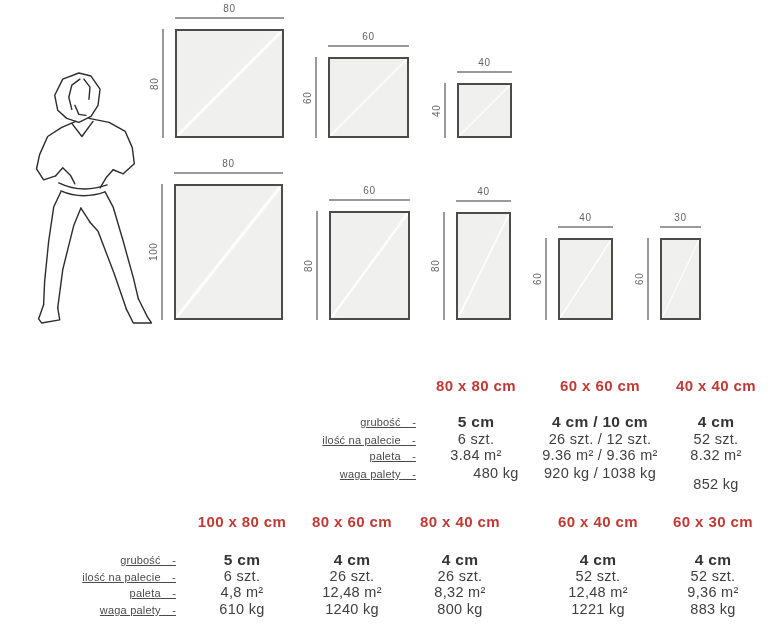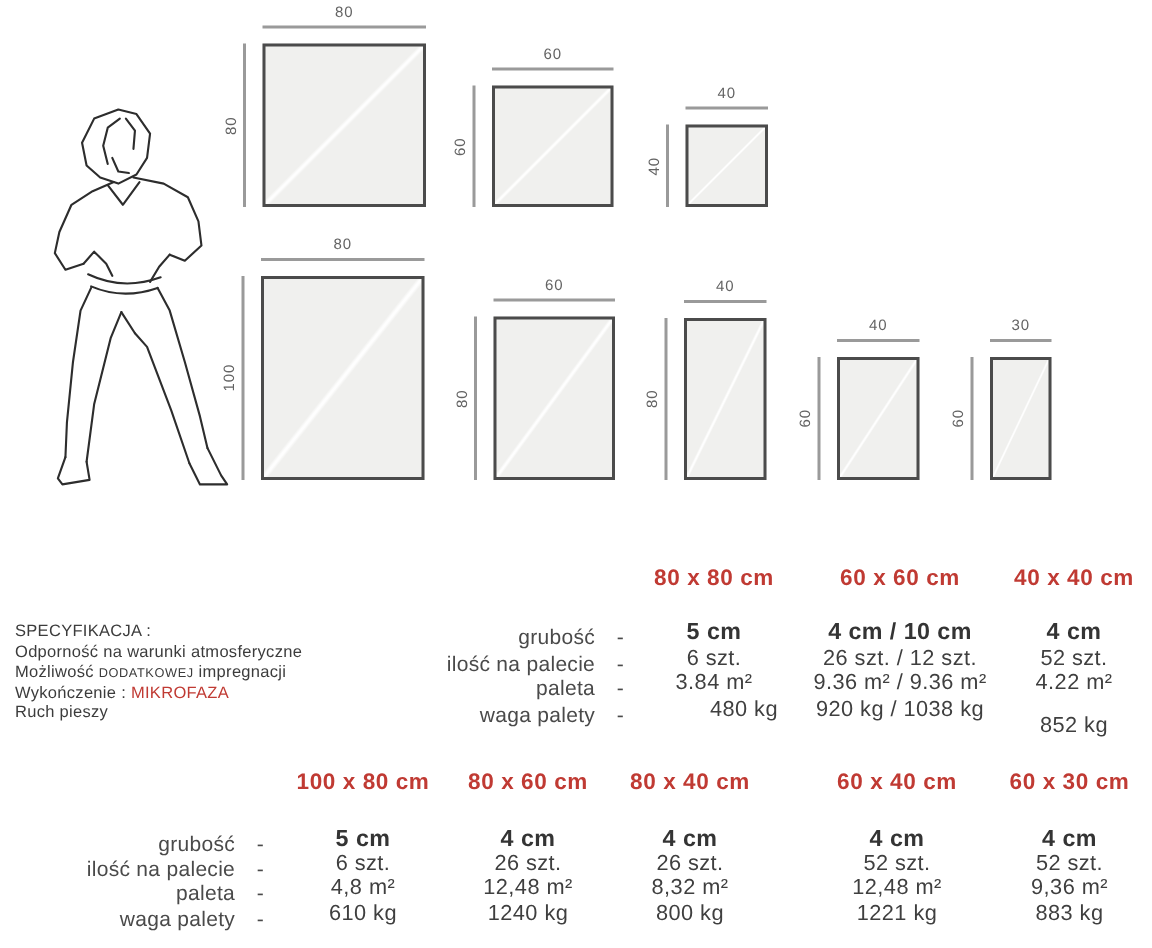--- a/index.html
+++ b/index.html
@@ -37,21 +37,21 @@
     position:absolute;transform:translateX(-50%);white-space:nowrap;
     font-size:15px;font-weight:700;letter-spacing:.4px;color:#c03a33;
   }
   .cell{
     position:absolute;transform:translateX(-50%);white-space:nowrap;
     font-size:14.5px;font-weight:400;letter-spacing:.3px;color:#3f3f3f;
   }
   .cell.bold{font-size:15.5px;font-weight:700;color:#343434;}
   .row-label{
     position:absolute;white-space:nowrap;text-align:right;
-    font-size:14px;color:#4a4a4a;letter-spacing:.2px;
+    font-size:11px;color:#4a4a4a;letter-spacing:.2px;text-decoration:underline;
   }
 </style>
 </head>
 <body>
 
 <div class="canvas">
 
   <svg class="figure-svg" viewBox="0 0 120 258" aria-hidden="true">
     <g fill="none" stroke="#2d2d2d" stroke-width="1.4" stroke-linejoin="round" stroke-linecap="round">
       <path d="M45 3 L29 9 L21 25 L24 40 L33 48 L45 52 L57 46 L64 35 L66 19 L57 6 Z"></path>
@@ -127,47 +127,40 @@
       </div>
       <div class="tile" style="left: 634px; top: 212px; width: 67px; height: 108px; position: absolute;">
         <div class="dim-num-top" style="left: 26px; width: 41px;">30</div>
         <div class="dim-line-h" style="left: 26px; top: 14px; width: 41px;"></div>
         <div class="dim-line-v" style="left: 13px; top: 26px; height: 82px;"></div>
         <div class="dim-num-left" style="left: 0px; top: 26px; height: 82px;">60</div>
         <div class="tile-rect" style="left: 26px; top: 26px; width: 41px; height: 82px;"></div>
       </div>
     </div>
 
-  <div class="spec">
-    <div>SPECYFIKACJA :</div>
-    <div>Odporność na warunki atmosferyczne</div>
-    <div><span>Możliwość</span> <span class="sc">dodatkowej</span> <span>impregnacji</span></div>
-    <div><span>Wykończenie :</span> <span class="red">MIKROFAZA</span></div>
-    <div>Ruch pieszy</div>
-  </div>
 
   <div id="tables">
       <div class="row-label" style="right: 352px; top: 416px;">grubość  -</div>
       <div class="row-label" style="right: 352px; top: 434px;">ilość na palecie  -</div>
       <div class="row-label" style="right: 352px; top: 450px;">paleta  -</div>
       <div class="row-label" style="right: 352px; top: 468px;">waga palety  -</div>
       <div class="col-header" style="left: 476px; top: 377px;">80 x 80 cm</div>
       <div class="cell bold" style="left: 476px; top: 413px;">5 cm</div>
       <div class="cell" style="left: 476px; top: 431px;">6 szt.</div>
       <div class="cell" style="left: 476px; top: 447px;">3.84 m²</div>
       <div class="cell" style="left: 476px; top: 465px; margin-left: 20px;">480 kg</div>
       <div class="col-header" style="left: 600px; top: 377px;">60 x 60 cm</div>
       <div class="cell bold" style="left: 600px; top: 413px;">4 cm / 10 cm</div>
       <div class="cell" style="left: 600px; top: 431px;">26 szt. / 12 szt.</div>
       <div class="cell" style="left: 600px; top: 447px;">9.36 m² / 9.36 m²</div>
       <div class="cell" style="left: 600px; top: 465px;">920 kg / 1038 kg</div>
       <div class="col-header" style="left: 716px; top: 377px;">40 x 40 cm</div>
       <div class="cell bold" style="left: 716px; top: 413px;">4 cm</div>
       <div class="cell" style="left: 716px; top: 431px;">52 szt.</div>
-      <div class="cell" style="left: 716px; top: 447px;">4.22 m²</div>
+      <div class="cell" style="left: 716px; top: 447px;">8.32 m²</div>
       <div class="cell" style="left: 716px; top: 465px; margin-top: 11px;">852 kg</div>
       <div class="row-label" style="right: 592px; top: 554px;">grubość  -</div>
       <div class="row-label" style="right: 592px; top: 571px;">ilość na palecie  -</div>
       <div class="row-label" style="right: 592px; top: 587px;">paleta  -</div>
       <div class="row-label" style="right: 592px; top: 604px;">waga palety  -</div>
       <div class="col-header" style="left: 242px; top: 513px;">100 x 80 cm</div>
       <div class="cell bold" style="left: 242px; top: 551px;">5 cm</div>
       <div class="cell" style="left: 242px; top: 568px;">6 szt.</div>
       <div class="cell" style="left: 242px; top: 584px;">4,8 m²</div>
       <div class="cell" style="left: 242px; top: 601px;">610 kg</div>

